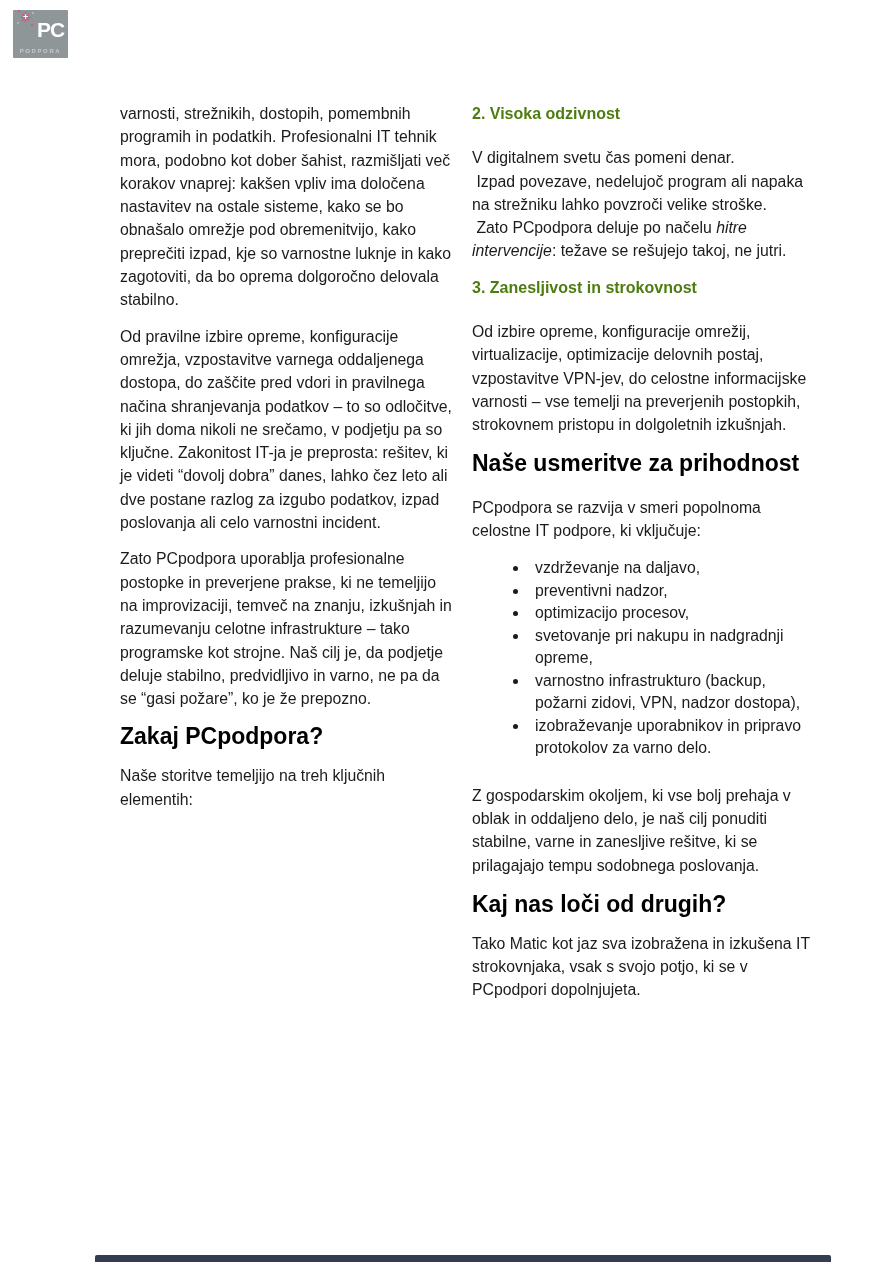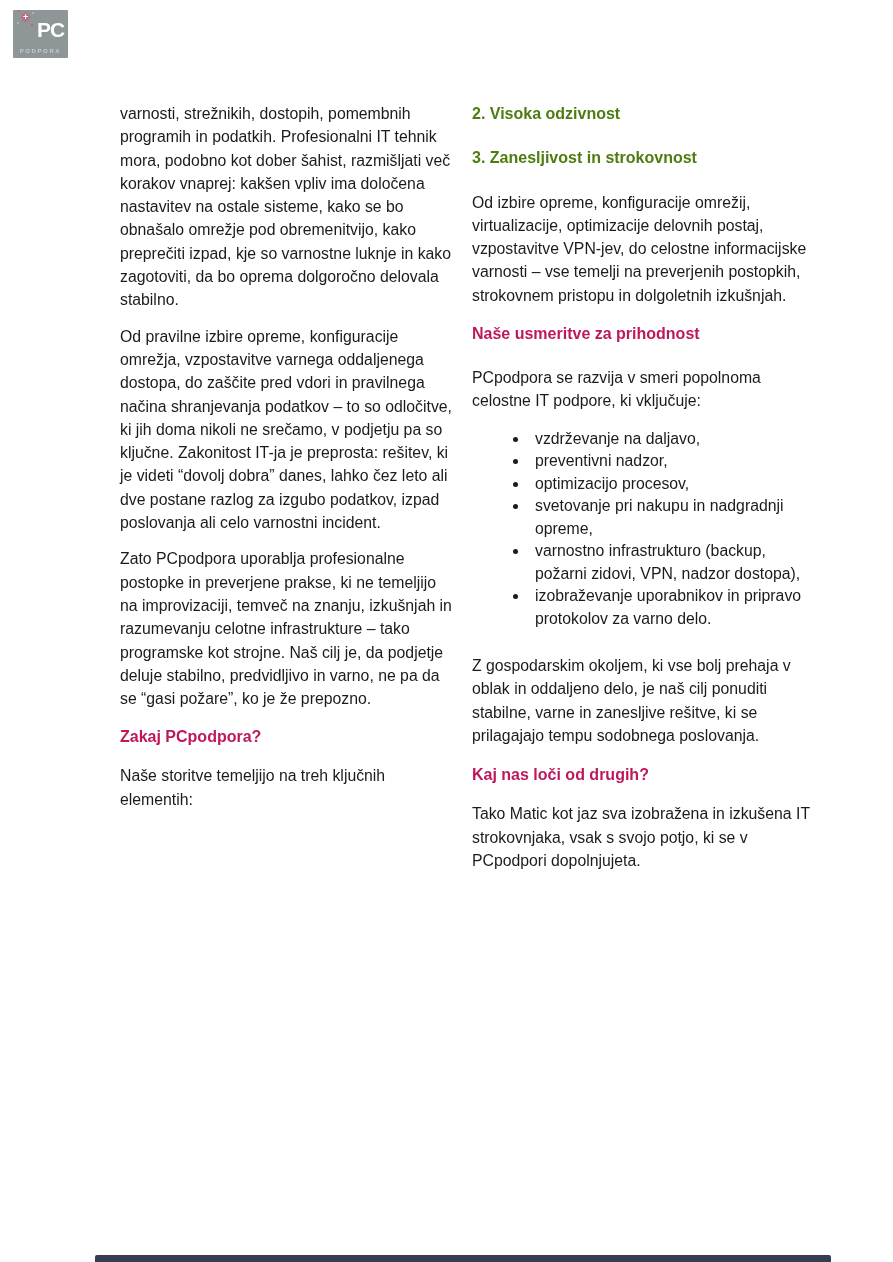--- a/index.html
+++ b/index.html
@@ -48,21 +48,21 @@
   .sparkle .d4 { width:2px; height:2px; left:14px; top:14px; }
 
   
   .col { position:absolute; top:102px; font-size:15.8px; line-height:23.3px; }
   .col-left  { left:120px; width:332px; }
   .col-right { left:472px; width:338px; }
 
   p { margin:0 0 13px 0; }
   p.pre { white-space:pre-wrap; }
   .h2 {
-    font-size:16px; line-height:27px; font-weight:bold; color:#be185d;
+    font-size:23px; line-height:27px; font-weight:bold; color:#000000;
     margin:6px 0 14px 0;
   }
   .h2.mt12 { margin-top:12px; margin-bottom:19px; }
   .h2.mt14 { margin-top:14px; }
   .h3 { font-weight:bold; font-size:16px; margin:8px 0 16px 0; color:#4d7c0f; }
   .h3.first { margin-top:0; margin-bottom:21px; }
   .h3.mb21 { margin-bottom:21px; }
   .it { font-style:italic; }
 
   ul.bullets {
@@ -101,20 +101,23 @@
   <div class="col col-left">
     <p>varnosti, strežnikih, dostopih, pomembnih programih in podatkih. Profesionalni IT tehnik mora, podobno kot dober šahist, razmišljati več korakov vnaprej: kakšen vpliv ima določena nastavitev na ostale sisteme, kako se bo obnašalo omrežje pod obremenitvijo, kako preprečiti izpad, kje so varnostne luknje in kako zagotoviti, da bo oprema dolgoročno delovala stabilno.</p>
     <p>Od pravilne izbire opreme, konfiguracije omrežja, vzpostavitve varnega oddaljenega dostopa, do zaščite pred vdori in pravilnega načina shranjevanja podatkov – to so odločitve, ki jih doma nikoli ne srečamo, v podjetju pa so ključne. Zakonitost IT-ja je preprosta: rešitev, ki je videti “dovolj dobra” danes, lahko čez leto ali dve postane razlog za izgubo podatkov, izpad poslovanja ali celo varnostni incident.</p>
     <p>Zato PCpodpora uporablja profesionalne postopke in preverjene prakse, ki ne temeljijo na improvizaciji, temveč na znanju, izkušnjah in razumevanju celotne infrastrukture – tako programske kot strojne. Naš cilj je, da podjetje deluje stabilno, predvidljivo in varno, ne pa da se “gasi požare”, ko je že prepozno.</p>
     <div class="h2">Zakaj PCpodpora?</div>
     <p>Naše storitve temeljijo na treh ključnih elementih:</p>
   </div>
 
   <div class="col col-right">
     <div class="h3 first">2. Visoka odzivnost</div>
+    <p class="pre"><span>V digitalnem svetu čas pomeni denar.
+ Izpad povezave, nedelujoč program ali napaka na strežniku lahko povzroči velike stroške.
+ Zato PCpodpora deluje po načelu </span><span class="it">hitre intervencije</span><span>: težave se rešujejo takoj, ne jutri.</span></p>
     <div class="h3 mb21">3. Zanesljivost in strokovnost</div>
     <p>Od izbire opreme, konfiguracije omrežij, virtualizacije, optimizacije delovnih postaj, vzpostavitve VPN-jev, do celostne informacijske varnosti – vse temelji na preverjenih postopkih, strokovnem pristopu in dolgoletnih izkušnjah.</p>
     <div class="h2 mt12">Naše usmeritve za prihodnost</div>
     <p>PCpodpora se razvija v smeri popolnoma celostne IT podpore, ki vključuje:</p>
     <ul class="bullets">
       <li><span>vzdrževanje na daljavo,</span></li>
       <li><span>preventivni nadzor,</span></li>
       <li><span>optimizacijo procesov,</span></li>
       <li><span>svetovanje pri nakupu in nadgradnji opreme,</span></li>
       <li><span>varnostno infrastrukturo (backup, požarni zidovi, VPN, nadzor dostopa),</span></li>

